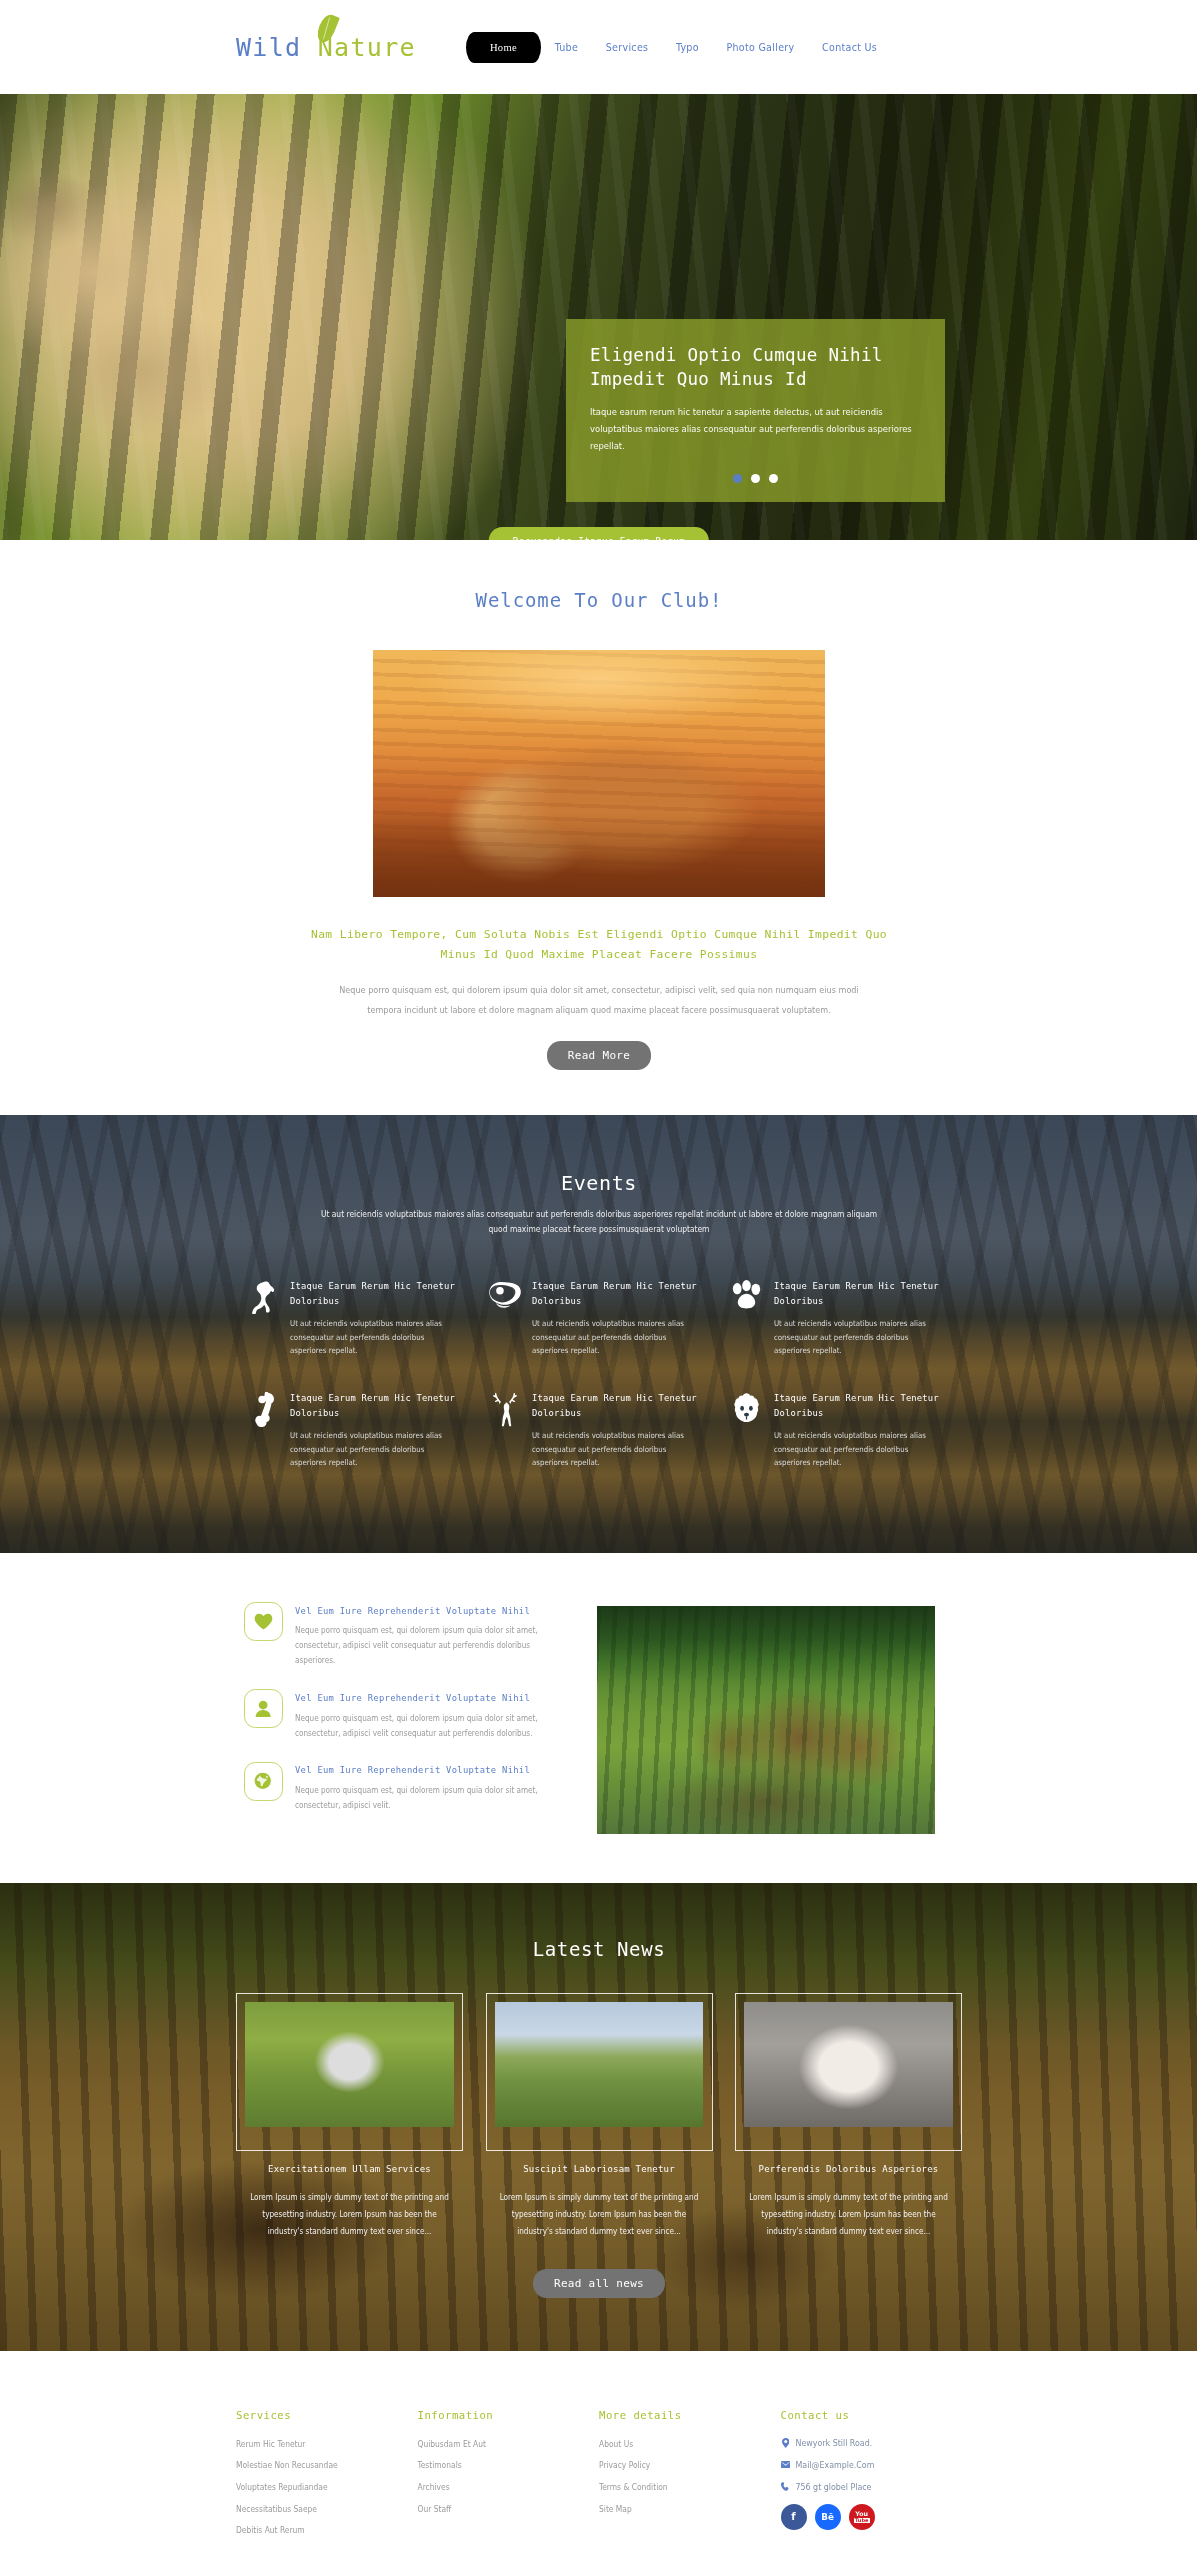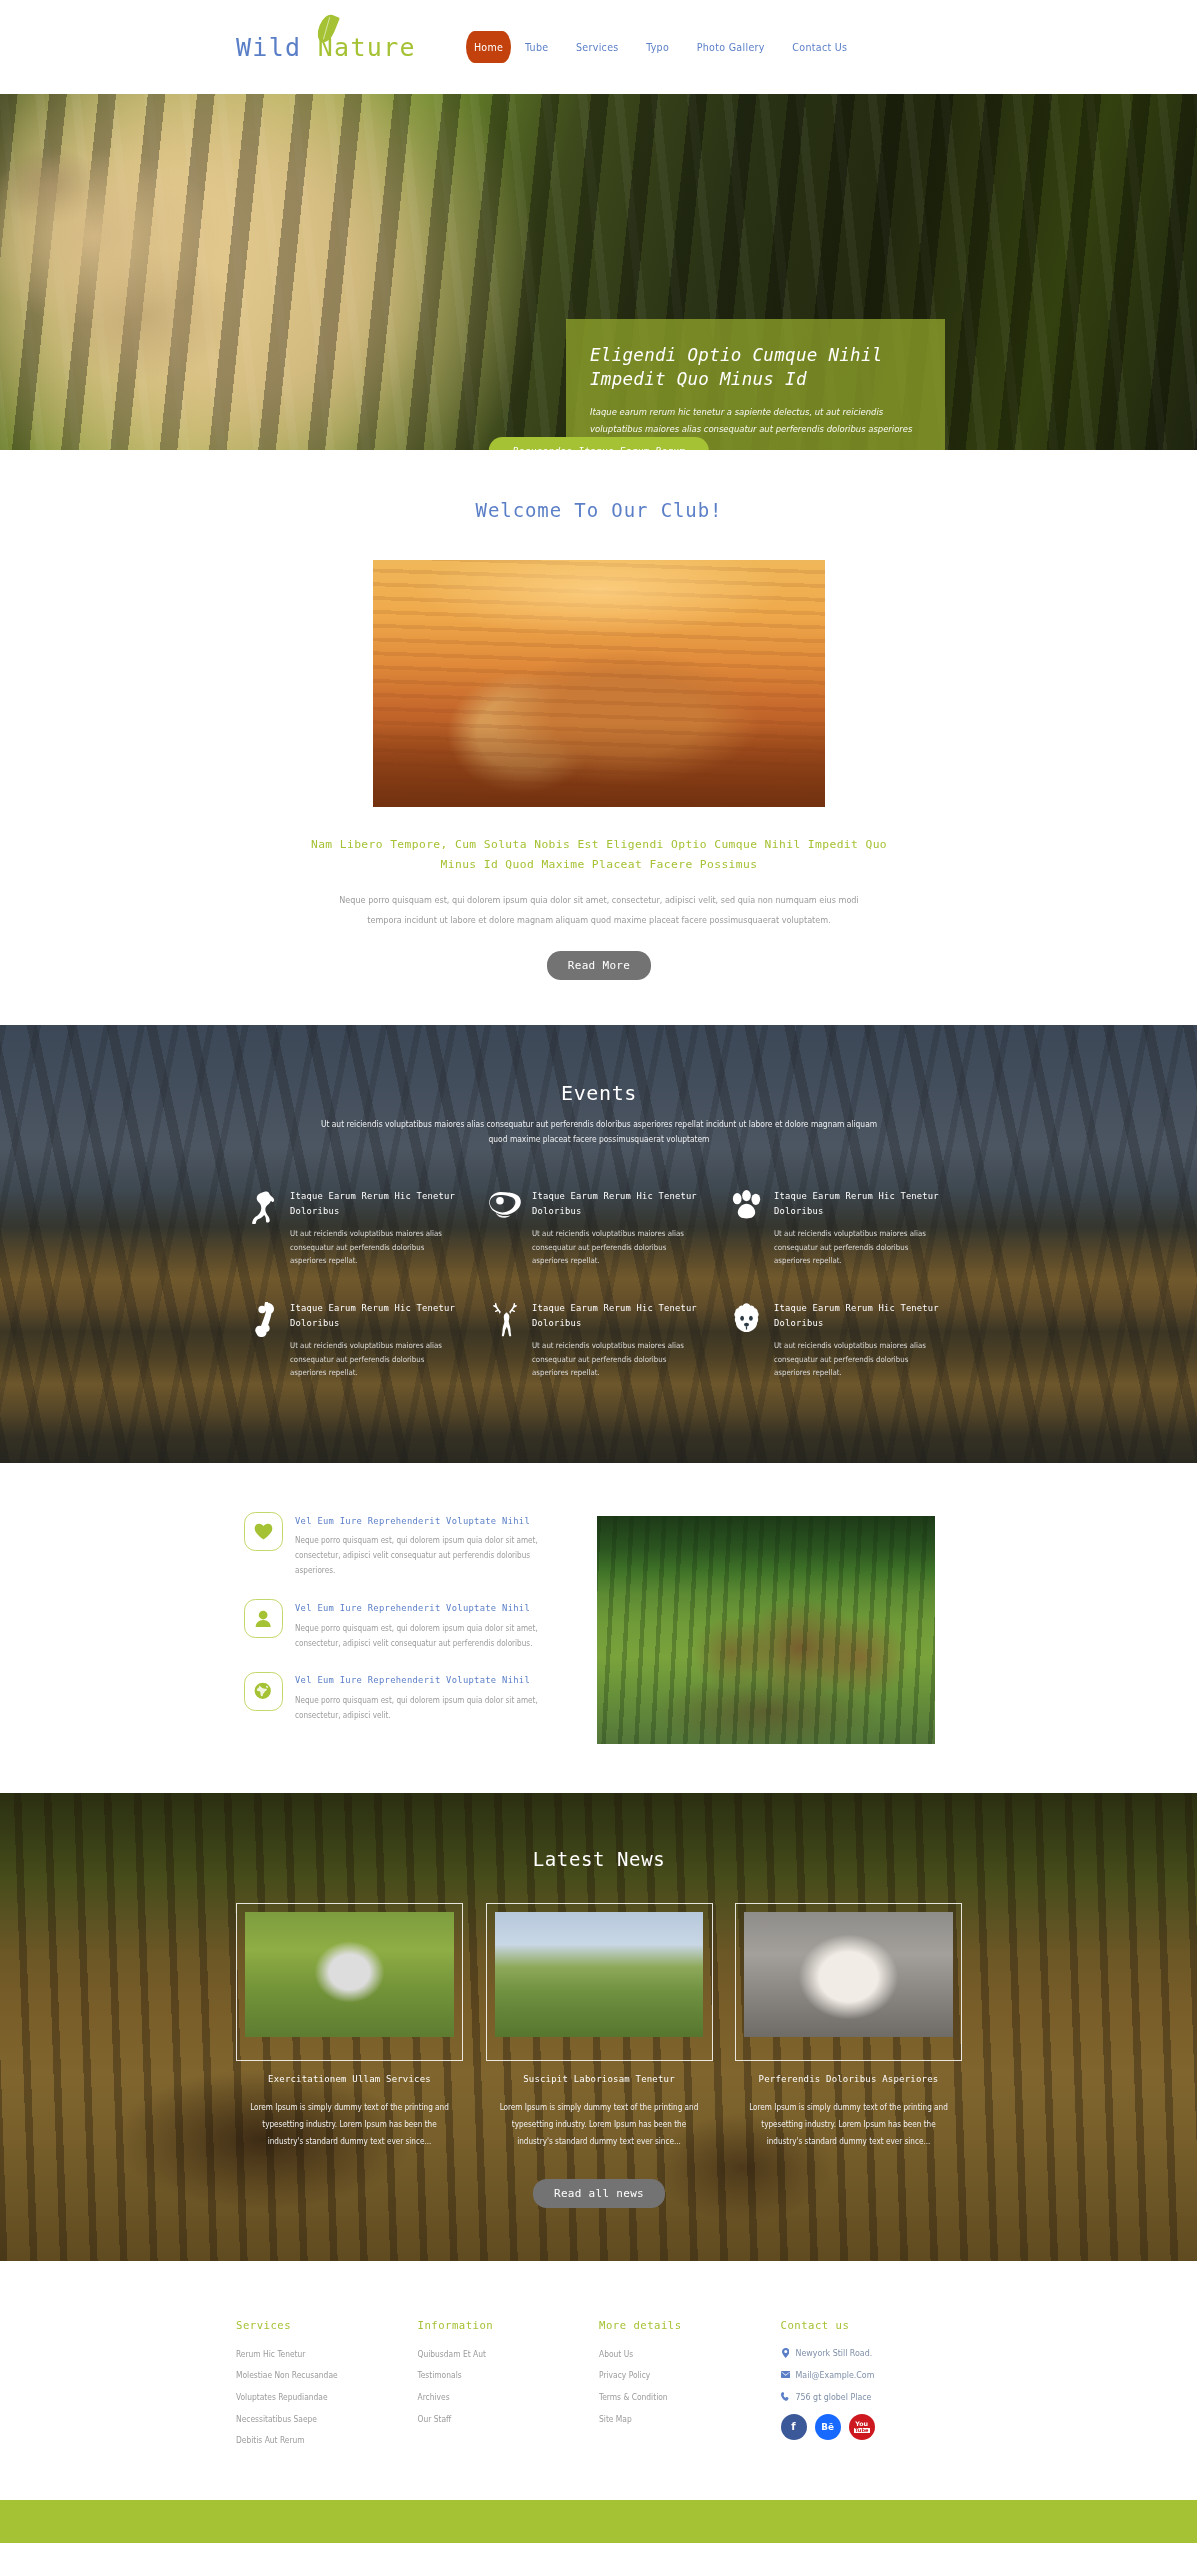--- a/index.html
+++ b/index.html
@@ -40,33 +40,33 @@
     width:1.3px; height:22.5px; background:#ffffff; opacity:.55;
     transform:rotate(-6deg);
   }
   .nav { display:flex; align-items:center; gap:0px; }
   .nav a {
     font-family:"DejaVu Sans Condensed","DejaVu Sans",sans-serif;
     font-size:10.6px; color:#5b7fc7; text-decoration:none;
     padding:7.5px 13.8px; letter-spacing:0.3px; white-space:nowrap;
   }
   .nav a.active {
-    background:#c2410c; color:#fff;
+    background:#000000; color:#fff;
     border-radius:13.8px/25px;
-    padding:10px 8px;
+    padding:10px 24px;
+    font-family:Liberation Serif, serif;
   }
 
   
   .hero {
-    height:356px; position:relative; overflow:hidden;
+    height:446px; position:relative; overflow:hidden;
     background:
       radial-gradient(circle at 14% 44%, rgba(226,200,140,.96) 0 6%, rgba(196,165,108,.0) 26%),
       radial-gradient(circle at 21% 52%, rgba(208,180,126,.9) 0 11%, rgba(0,0,0,0) 30%),
       linear-gradient(105deg,#4e5c22 0%,#7d9733 13%,#93ad3c 22%,#6d8b2c 33%,#3e4a1c 45%,#2a3315 58%,#23290f 72%,#33400f 86%,#1e2410 100%);
-    font-style: italic;
   }
   .hero:before{
     content:""; position:absolute; inset:0;
     background:
       repeating-linear-gradient(96deg, rgba(0,0,0,.30) 0 17.5px, rgba(0,0,0,0) 17.5px 49px),
       repeating-linear-gradient(84deg, rgba(255,255,255,.045) 0 8.8px, rgba(0,0,0,0) 8.8px 36px);
   }
   .hero:after{
     content:""; position:absolute; left:0; top:0; width:46%; height:100%;
     background:

